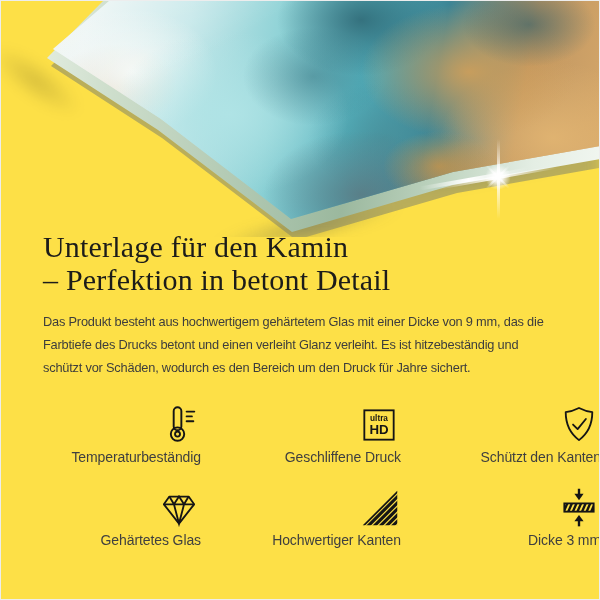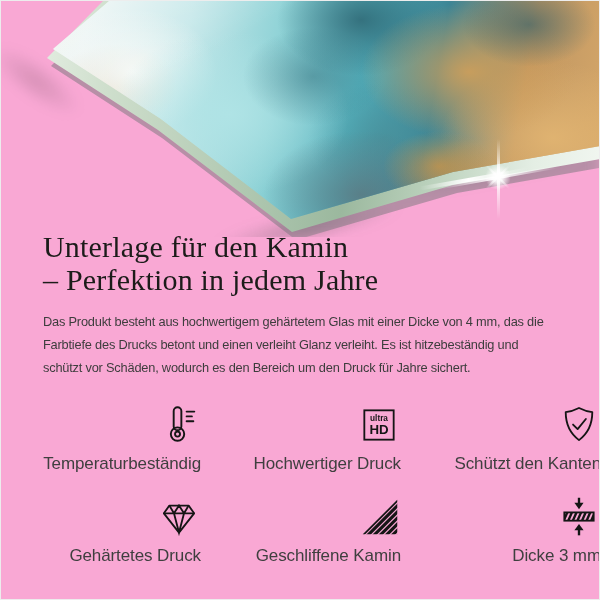--- a/index.html
+++ b/index.html
@@ -1,17 +1,17 @@
 <!DOCTYPE html>
 <html><head>
 <meta charset="utf-8">
 <style>
   html,body{margin:0;padding:0;background:#fff;}
   .page{
-    position:relative;width:600px;height:600px;background:#f9a8d4;
+    position:relative;width:600px;height:600px;background:#fde047;
     border:1px solid #ededed;box-sizing:border-box;overflow:hidden;
     font-family:"Liberation Sans",sans-serif;
   }
   
   .hero{position:absolute;top:0;left:0;width:600px;height:236px;overflow:hidden;}
   .soft{position:absolute;border-radius:50%;}
   .corner-shadow{left:-40px;top:55px;width:150px;height:50px;
     background:radial-gradient(closest-side,rgba(0,0,0,.15),rgba(0,0,0,0) 72%);
     filter:blur(6px);transform:rotate(36deg);}
   .vertex-shadow{left:178px;top:210px;width:256px;height:32px;
@@ -59,21 +59,21 @@
     font-family:"Liberation Serif",serif;font-weight:400;color:#1c1c1a;
     font-size:30px;line-height:33px;letter-spacing:.2px;}
   .body-text{position:absolute;left:42px;top:309px;color:#3d3d3d;
     font-size:12.8px;line-height:23px;letter-spacing:-.2px;white-space:nowrap;}
   
   .features{position:absolute;left:0;top:400px;width:600px;
     display:grid;grid-template-columns:repeat(3,1fr);row-gap:19px;}
   .feature{display:flex;flex-direction:column;align-items:flex-end;}
   .ficon{height:48px;display:flex;align-items:center;justify-content:center;}
   .ficon svg{display:block;}
-  .flabel{margin-top:5px;font-size:17px;color:#3f3f3f;letter-spacing:-.1px;}
+  .flabel{font-size:14px;color:#3f3f3f;letter-spacing:-.1px;}
   svg .ln{stroke:#151515;fill:none;stroke-width:2;}
   svg .lnr{stroke:#151515;fill:none;stroke-width:2;stroke-linecap:round;stroke-linejoin:round;}
   svg .fl{fill:#151515;stroke:none;}
   svg text{font-family:"Liberation Sans",sans-serif;font-weight:bold;fill:#151515;}
 </style>
 </head>
 <body>
 
 <div class="page">
 
@@ -89,25 +89,25 @@
       <div class="ray ray-h"></div>
         <div class="ray ray-v"></div>
       <div class="ray ray-d1"></div>
         <div class="ray ray-d2"></div>
       <div class="core"></div>
     </div>
   </div>
 
   <div class="heading">
     <div>Unterlage für den Kamin</div>
-    <div>– Perfektion in jedem Jahre</div>
+    <div>– Perfektion in betont Detail</div>
   </div>
 
   <div class="body-text">
-    <div>Das Produkt besteht aus hochwertigem gehärtetem Glas mit einer Dicke von 4 mm, das die</div>
+    <div>Das Produkt besteht aus hochwertigem gehärtetem Glas mit einer Dicke von 9 mm, das die</div>
     <div>Farbtiefe des Drucks betont und einen verleiht Glanz verleiht. Es ist hitzebeständig und</div>
     <div>schützt vor Schäden, wodurch es den Bereich um den Druck für Jahre sichert.</div>
   </div>
 
   <div class="features">
 
     <div class="feature">
       <div class="ficon">
         <svg width="46" height="46" viewBox="0 0 48 48">
           <rect class="ln" x="19.5" y="5.5" width="8" height="24" rx="4"></rect>
@@ -120,41 +120,41 @@
     </div>
 
     <div class="feature">
       <div class="ficon">
         <svg width="44" height="44" viewBox="0 0 48 48">
           <rect class="ln" x="8" y="8" width="32" height="32" stroke-width="2.4"></rect>
           <text x="24" y="20" font-size="9" text-anchor="middle">ultra</text>
           <text x="24" y="34" font-size="14.5" text-anchor="middle">HD</text>
         </svg>
       </div>
-      <div class="flabel">Hochwertiger Druck</div>
+      <div class="flabel">Geschliffene Druck</div>
     </div>
 
     <div class="feature">
       <div class="ficon">
         <svg width="44" height="44" viewBox="0 0 48 48">
           <path class="lnr" d="M24 5.5c5 2.6 10 4 14.5 4.4 0 13-5 23.6-14.5 30.6C14.5 33.5 9.5 22.9 9.5 9.9 14 9.5 19 8.1 24 5.5z"></path>
           <path class="lnr" d="M17.5 23.5l5 5 9-11" stroke-width="2.6"></path>
         </svg>
       </div>
       <div class="flabel">Schützt den Kanten</div>
     </div>
 
     <div class="feature">
       <div class="ficon">
         <svg width="44" height="44" viewBox="0 0 48 48">
           <path class="ln" d="M13.5 11.5h21l6 8.5L24 41 7.5 20z" stroke-linejoin="round"></path>
           <path class="ln" d="M7.5 20h33M13.5 11.5l5 8.5 5.5-8.5 5.5 8.5 5-8.5M18.5 20L24 41l5.5-21"></path>
         </svg>
       </div>
-      <div class="flabel">Gehärtetes Druck</div>
+      <div class="flabel">Gehärtetes Glas</div>
     </div>
 
     <div class="feature">
       <div class="ficon">
         <svg width="42" height="42" viewBox="0 0 48 48">
           <defs>
               <clipPath id="triclip">
                 <path d="M4 44L44 4v40z"></path>
               </clipPath>
             </defs>
@@ -162,21 +162,21 @@
             <path d="M-2 50L50 -2" stroke="#151515" stroke-width="4"></path>
             <path d="M5 50L50 5" stroke="#151515" stroke-width="3.6"></path>
             <path d="M12 50L50 12" stroke="#151515" stroke-width="3.6"></path>
             <path d="M19 50L50 19" stroke="#151515" stroke-width="3.6"></path>
             <path d="M26 50L50 26" stroke="#151515" stroke-width="3.6"></path>
             <path d="M33 50L50 33" stroke="#151515" stroke-width="3.6"></path>
             <path d="M40 50L50 40" stroke="#151515" stroke-width="3.6"></path>
           </g>
         </svg>
       </div>
-      <div class="flabel">Geschliffene Kamin</div>
+      <div class="flabel">Hochwertiger Kanten</div>
     </div>
 
     <div class="feature">
       <div class="ficon">
         <svg width="44" height="44" viewBox="0 0 48 48">
           <defs>
               <clipPath id="barclip">
                 <rect x="8" y="19" width="32" height="9"></rect>
               </clipPath>
             </defs>

